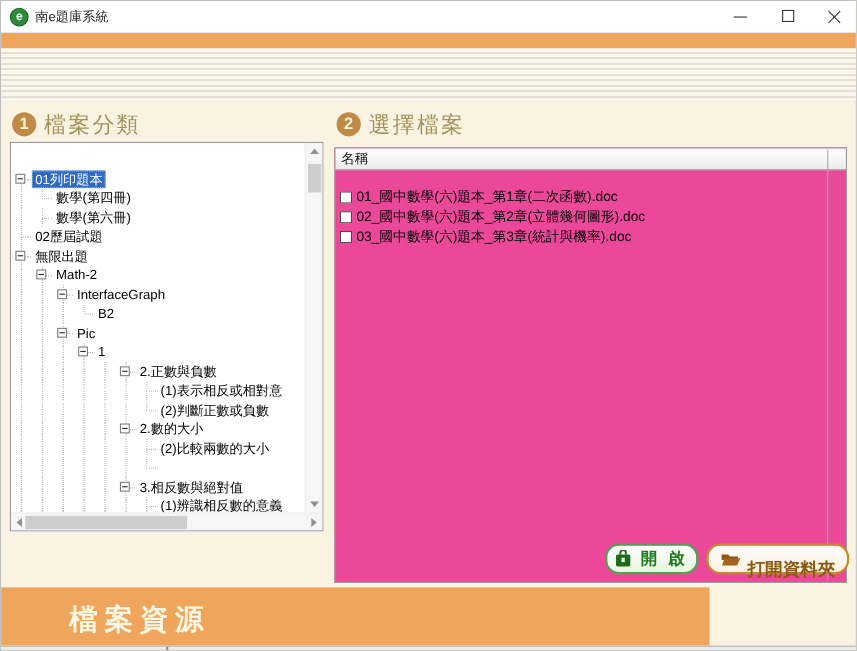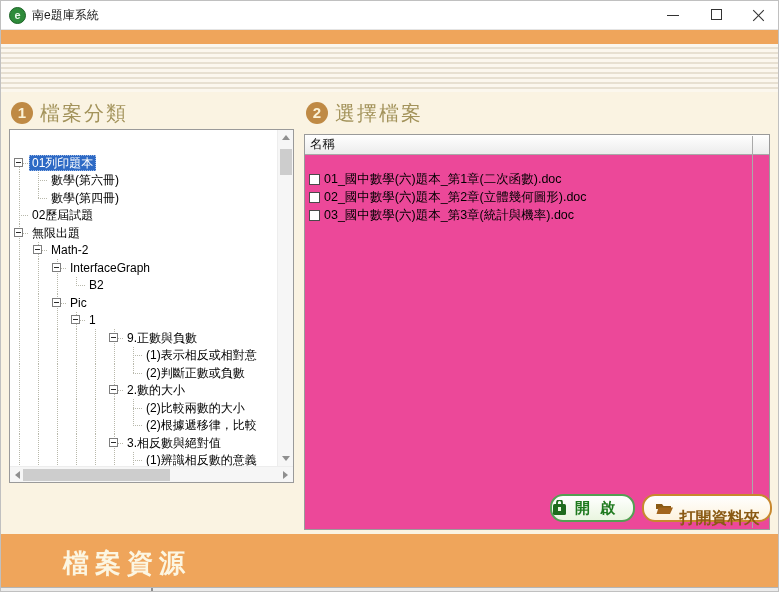--- a/index.html
+++ b/index.html
@@ -59,27 +59,27 @@
 
   
   .list-panel{position:absolute;left:303px;top:133px;width:466px;height:396px;background:#ec4899;border:1px solid #9a9a9a;}
   .list-header{position:absolute;left:0;top:0;right:0;height:20px;background:linear-gradient(#ffffff,#ececec);border-bottom:1px solid #a8a8a8;font-size:12.5px;color:#111;line-height:19px;padding-left:5px;}
   .hdr-div{position:absolute;left:447px;top:1px;bottom:1px;width:1px;background:#aaa;}
   .list-body{position:absolute;left:0;top:21px;right:0;bottom:0;overflow:hidden;padding-top:14px;}
   .lrow{display:flex;align-items:center;height:18px;padding-left:4px;font-size:12.5px;color:#000;white-space:nowrap;}
   .cbox{flex:0 0 11px;width:11px;height:11px;border:1px solid #4a4a4a;background:#fff;margin-right:4px;}
 
   
-  .btn-open{position:absolute;left:549px;top:493px;width:85px;height:28px;border:2px solid #53a053;border-radius:13px;background:linear-gradient(#ffffff,#e9f5df);display:flex;align-items:center;gap:8px;cursor:pointer;}
+  .btn-open{position:absolute;left:549px;top:493px;width:85px;height:28px;border:2px solid #53a053;border-radius:13px;background:linear-gradient(#ffffff,#e9f5df);display:flex;align-items:center;justify-content:center;gap:8px;cursor:pointer;}
   .btn-open .lbl{font-size:15px;font-weight:bold;color:#1e7a1e;letter-spacing:3px;}
   .btn-folder{position:absolute;left:641px;top:493px;width:130px;height:28px;border:2px solid #c8882e;border-radius:13px;background:linear-gradient(#ffffff,#fdf2dd);display:flex;align-items:center;justify-content:center;gap:6px;cursor:pointer;}
   .btn-folder .lbl{font-size:16px;font-weight:bold;color:#8a5a14;margin-top:20px;}
 
   
-  .footer{position:absolute;left:0;top:533px;width:779px;height:53px;background:#efa55b;}
+  .footer{position:absolute;left:0;top:533px;width:644px;height:53px;background:#efa55b;}
   .footer-title{position:absolute;left:62px;top:12px;font-size:26px;font-weight:bold;color:#fcf6e2;letter-spacing:6px;}
 
   .bottom-strip{position:absolute;left:0;top:586px;width:779px;height:6px;background:#ececec;border-top:1px solid #b5b5b5;}
   .strip-div{position:absolute;left:150px;top:0;width:2px;height:6px;background:#8f8f8f;}
 
   svg{display:block;}
 </style>
 </head>
 <body>
 
@@ -116,29 +116,29 @@
         <div class="trow">
           <span class="gut conn first">
             <span class="ebox">
               <span class="minus"></span>
             </span>
           </span>
           <span class="tlabel sel">01列印題本</span>
         </div>
         <div class="trow">
           <span class="gut line"></span>
-          <span class="gut conn"></span>
-          <span class="tlabel">數學(第六冊)</span>
-        </div>
-        <div class="trow">
-          <span class="gut line"></span>
           <span class="gut conn last"></span>
           <span class="tlabel">數學(第四冊)</span>
         </div>
         <div class="trow">
+          <span class="gut line"></span>
+          <span class="gut conn"></span>
+          <span class="tlabel">數學(第六冊)</span>
+        </div>
+        <div class="trow">
           <span class="gut conn"></span>
           <span class="tlabel">02歷屆試題</span>
         </div>
         <div class="trow">
           <span class="gut conn">
             <span class="ebox">
               <span class="minus"></span>
             </span>
           </span>
           <span class="tlabel">無限出題</span>
@@ -194,21 +194,21 @@
           <span class="gut line"></span>
           <span class="gut line"></span>
           <span class="gut line"></span>
           <span class="gut line"></span>
           <span class="gut line"></span>
           <span class="gut conn">
             <span class="ebox">
               <span class="minus"></span>
             </span>
           </span>
-          <span class="tlabel">9.正數與負數</span>
+          <span class="tlabel">2.正數與負數</span>
         </div>
         <div class="trow">
           <span class="gut line"></span>
           <span class="gut line"></span>
           <span class="gut line"></span>
           <span class="gut line"></span>
           <span class="gut line"></span>
           <span class="gut line"></span>
           <span class="gut conn"></span>
           <span class="tlabel">(1)表示相反或相對意</span>
@@ -247,21 +247,20 @@
           <span class="tlabel">(2)比較兩數的大小</span>
         </div>
         <div class="trow">
           <span class="gut line"></span>
           <span class="gut line"></span>
           <span class="gut line"></span>
           <span class="gut line"></span>
           <span class="gut line"></span>
           <span class="gut line"></span>
           <span class="gut conn last"></span>
-          <span class="tlabel">(2)根據遞移律，比較</span>
         </div>
         <div class="trow">
           <span class="gut line"></span>
           <span class="gut line"></span>
           <span class="gut line"></span>
           <span class="gut line"></span>
           <span class="gut line"></span>
           <span class="gut conn">
             <span class="ebox">
               <span class="minus"></span>

